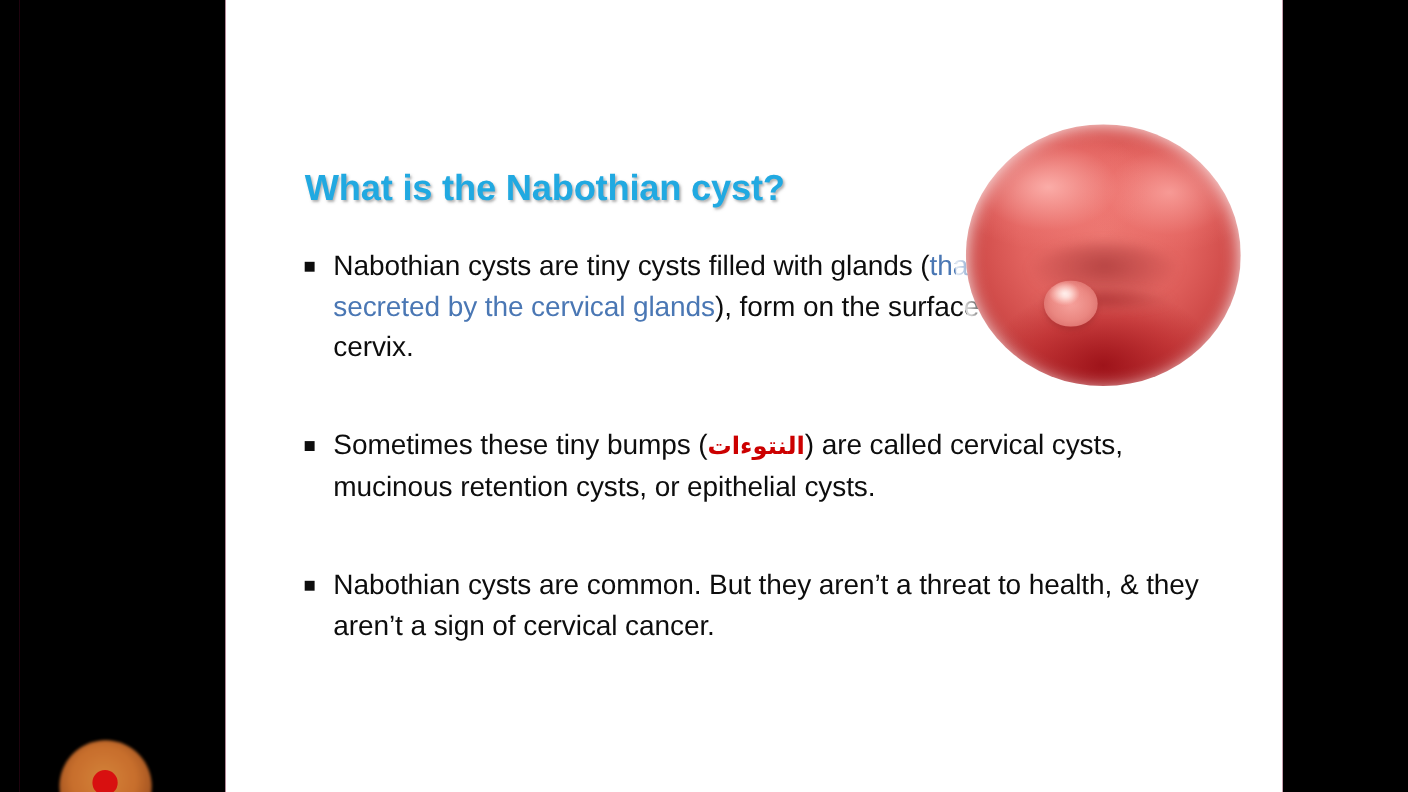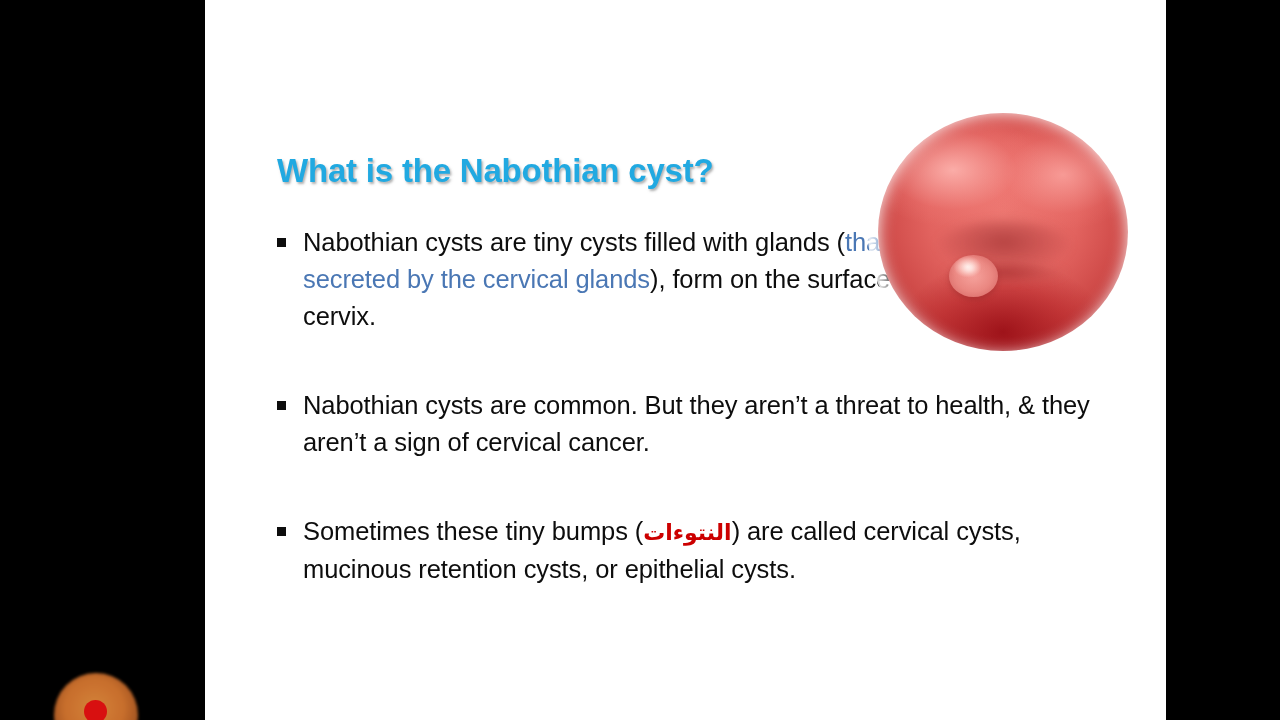--- a/index.html
+++ b/index.html
@@ -205,26 +205,26 @@
 
     <div class="bullets">
 
       <div class="bullet-item">
         <span class="bullet-marker"></span>
         <span class="bullet-text"><span>Nabothian cysts are tiny cysts filled with glands (</span><span class="txt-blue">that is secreted by the cervical glands</span><span>), form on the surface of cervix.</span></span>
       </div>
 
       <div class="bullet-item bullet-wide">
         <span class="bullet-marker"></span>
-        <span class="bullet-text">Nabothian cysts are common. But they aren’t a threat to health, &amp; they aren’t a sign of cervical cancer.</span>
+        <span class="bullet-text"><span>Sometimes these tiny bumps (</span><span class="txt-red arabic">النتوءات</span><span>) are called cervical cysts, mucinous retention cysts, or epithelial cysts.</span></span>
       </div>
 
       <div class="bullet-item bullet-wide">
         <span class="bullet-marker"></span>
-        <span class="bullet-text"><span>Sometimes these tiny bumps (</span><span class="txt-red arabic">النتوءات</span><span>) are called cervical cysts, mucinous retention cysts, or epithelial cysts.</span></span>
+        <span class="bullet-text">Nabothian cysts are common. But they aren’t a threat to health, &amp; they aren’t a sign of cervical cancer.</span>
       </div>
 
     </div>
 
     <div class="cervix-figure">
       <div class="cervix-body"></div>
       <div class="cervix-cleft"></div>
       <div class="cervix-lipline"></div>
       <div class="cyst-bump"></div>
       <div class="cyst-highlight"></div>

